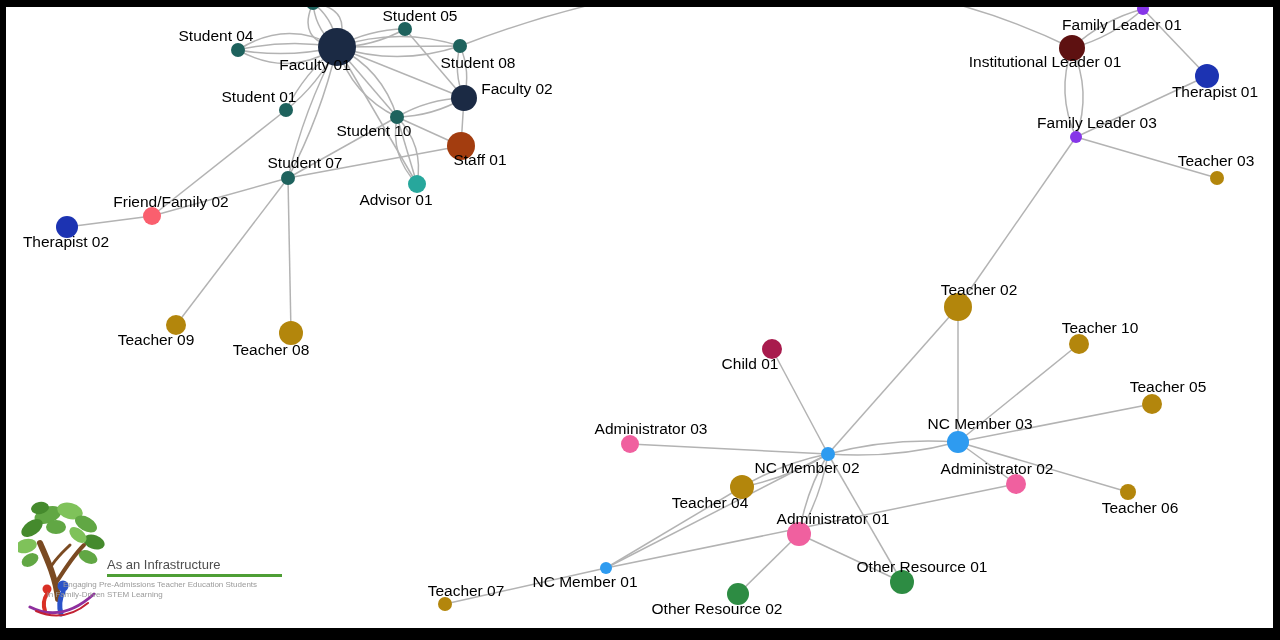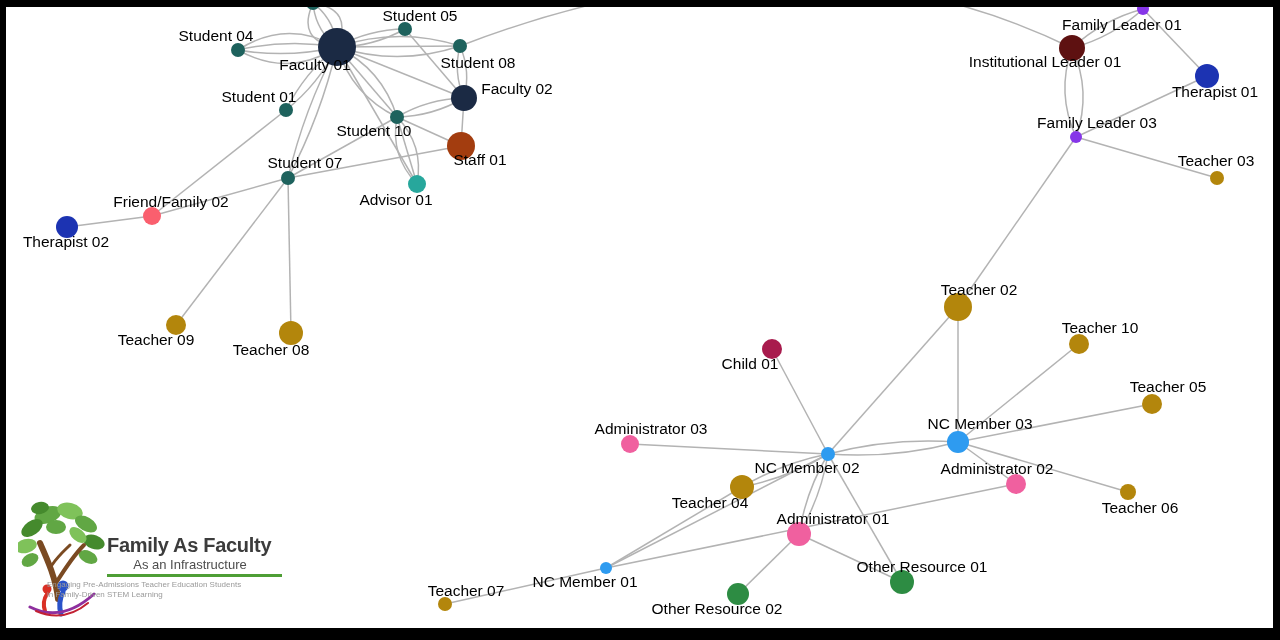--- a/index.html
+++ b/index.html
@@ -1,23 +1,23 @@
 <!DOCTYPE html>
 <html><head>
 <meta charset="utf-8">
 <style>
   html,body{margin:0;padding:0;background:#222;}
   .frame{position:relative;width:1280px;height:640px;background:#000;overflow:hidden;}
   .canvas{position:absolute;left:6px;top:7px;width:1267px;height:621px;background:#ffffff;overflow:hidden;}
   .graph-svg{position:absolute;left:-6px;top:-7px;width:1280px;height:640px;}
   .logo{position:absolute;left:0;top:0;width:300px;height:135px;}
   .logo-title{position:absolute;left:101px;top:527px;font:bold 20px "Liberation Sans",sans-serif;color:#3c3c3c;letter-spacing:-0.3px;white-space:nowrap;}
-  .logo-sub{position:absolute;left:101px;top:550px;width:166px;text-align:center;font:13px "Liberation Sans",sans-serif;color:#4d4d4d;white-space:nowrap;}
+  .logo-sub{position:absolute;left:101px;top:550px;width:166px;text-align:left;font:13px "Liberation Sans",sans-serif;color:#4d4d4d;white-space:nowrap;}
   .logo-line{position:absolute;left:101px;top:567px;width:175px;height:3px;}
-  .logo-tag1{position:absolute;left:41px;top:573px;width:226px;text-align:left;font:8px "Liberation Sans",sans-serif;color:#9a9a9a;white-space:nowrap;}
+  .logo-tag1{position:absolute;left:41px;top:573px;width:226px;text-align:center;font:8px "Liberation Sans",sans-serif;color:#9a9a9a;white-space:nowrap;}
   .logo-tag2{position:absolute;left:41px;top:583px;width:226px;font:8px "Liberation Sans",sans-serif;color:#9a9a9a;white-space:nowrap;}
   .tree{position:absolute;left:12px;top:494px;}
   text.node-label{font-family:"Liberation Sans",sans-serif;font-size:15.5px;fill:#000;}
 </style>
 </head>
 <body>
 
 <div class="frame">
   <div class="canvas">
 
@@ -180,21 +180,20 @@
         <path d="M40,98 C38,78 30,60 22,42" stroke="#7a4a22" stroke-width="6" fill="none" stroke-linecap="round"></path>
         <path d="M38,82 C48,66 58,52 66,44" stroke="#7a4a22" stroke-width="4" fill="none" stroke-linecap="round"></path>
         <path d="M34,64 C40,55 46,50 52,44" stroke="#7a4a22" stroke-width="3" fill="none" stroke-linecap="round"></path>
         <circle cx="29" cy="88" r="4.5" fill="#d93025"></circle>
         <path d="M29,93 C25,99 25,104 27,110" stroke="#d93025" stroke-width="4" fill="none" stroke-linecap="round"></path>
         <circle cx="45" cy="85" r="5.5" fill="#2a52c9"></circle>
         <path d="M45,91 C41,99 41,106 43,113" stroke="#2a52c9" stroke-width="5" fill="none" stroke-linecap="round"></path>
         <path d="M12,106 Q44,122 76,93" stroke="#8e2f9e" stroke-width="3" fill="none" stroke-linecap="round"></path>
         <path d="M18,110 Q46,122 70,102" stroke="#c22133" stroke-width="2" fill="none" stroke-linecap="round"></path>
       </svg>
-      <div class="logo-title">Family As Faculty</div>
       <div class="logo-sub">As an Infrastructure</div>
       <div class="logo-line" style="background: rgb(78, 158, 53);"></div>
       <div class="logo-tag1">Engaging Pre-Admissions Teacher Education Students</div>
       <div class="logo-tag2">in Family-Driven STEM Learning</div>
     </div>
 
   </div>
 </div>
 
 </body></html>

